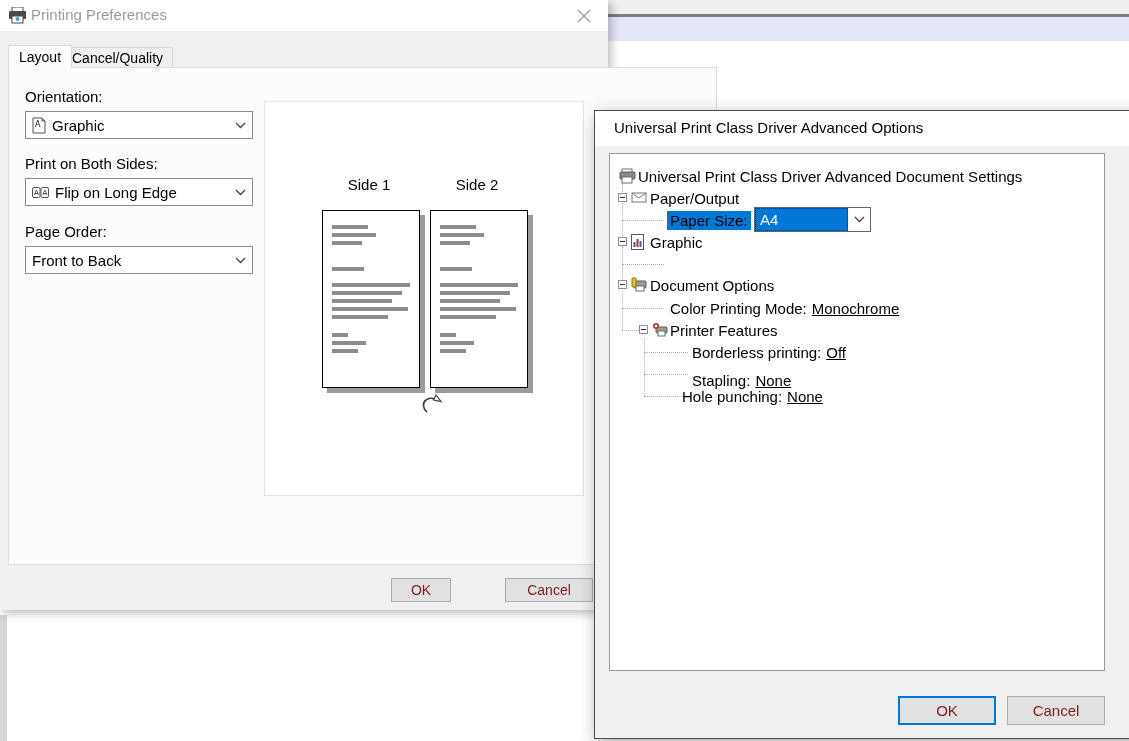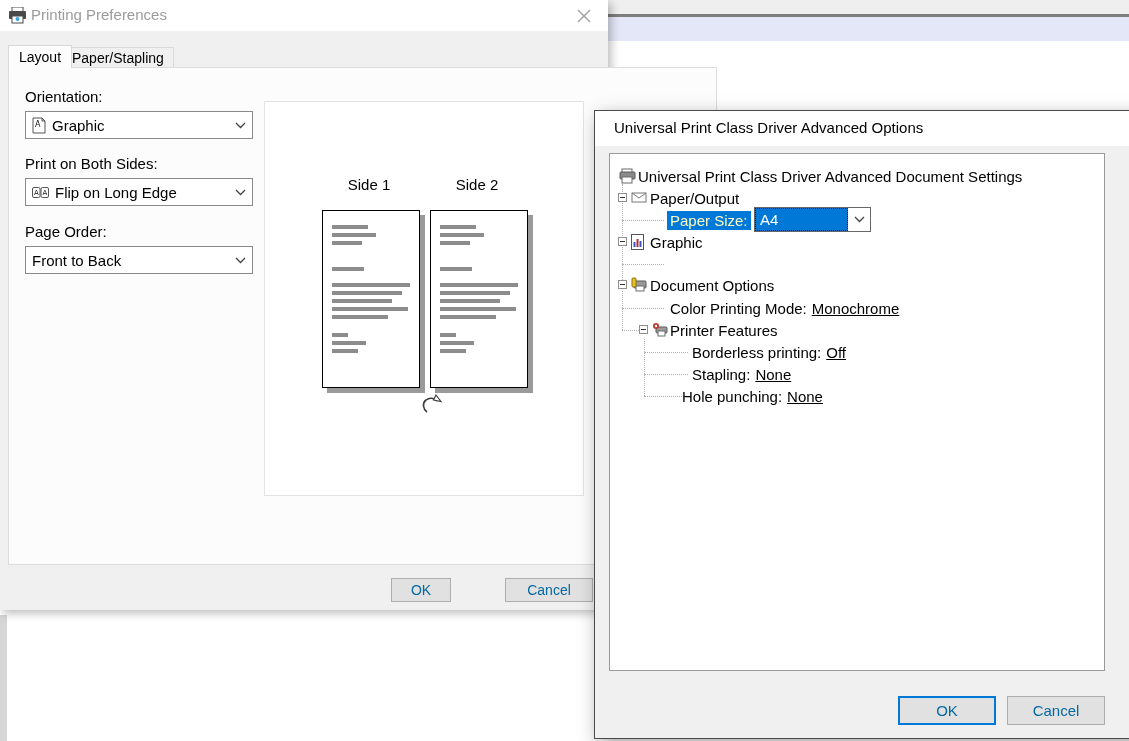--- a/index.html
+++ b/index.html
@@ -37,21 +37,21 @@
 
   .preview { position:absolute; left:255px; top:33px; width:320px; height:395px;
              background:#ffffff; border:1px solid #e3e3e3; }
   .side-label { position:absolute; top:74px; width:70px; text-align:center; font-size:15px; color:#000; }
   .page { position:absolute; top:108px; width:98px; height:178px; background:#fff;
           border:1px solid #000; box-shadow:5px 5px 0 #9a9a9a; padding:10px 9px 0 9px; }
   .pl { height:4px; background:#8c8c8c; margin-top:4px; }
   .rotate-ico { position:absolute; left:155px; top:291px; }
 
   .btn { position:absolute; background:#e1e1e1; border:1px solid #adadad; font-size:14px;
-         font-family:inherit; color:#0369a1; cursor:default; }
+         font-family:inherit; color:#7f1d1d; cursor:default; }
   #btn-advanced { left:480px; top:527px; width:98px; height:29px; font-size:15px; }
   #prefs-ok     { left:391px; top:578px; width:60px; height:24px; }
   #prefs-cancel { left:505px; top:578px; width:88px; height:24px; }
 
   
   #adv { position:absolute; left:594px; top:110px; width:580px; height:629px; background:#f0f0f0;
          border:1px solid #4a4a4a; box-shadow:4px 6px 18px rgba(0,0,0,.35); z-index:5; font-size:15px; }
   #adv .titlebar { position:absolute; left:0; top:0; right:0; height:35px; background:#ffffff; }
   #adv .title { position:absolute; left:19px; top:8px; font-size:15px; color:#000; }
   #adv .close { position:absolute; right:13px; top:7px; width:20px; height:20px; cursor:default; }
@@ -59,21 +59,21 @@
   .treepanel { position:absolute; left:14px; top:42px; width:496px; height:518px;
                background:#ffffff; border:1px solid #999; overflow:hidden; }
   .trow { position:absolute; left:0; right:0; height:22px; display:flex; align-items:center; font-size:15px; color:#000;text-align:center; }
   .trow .tlabel { white-space:nowrap; }
   .tico { position:absolute; top:3px; display:flex; }
   .ebox { position:absolute; width:9px; height:9px; background:#fff; border:1px solid #8f8f8f; }
   .ebox::after { content:""; position:absolute; left:1px; right:1px; top:3px; height:1px; background:#333; }
   .vdots { position:absolute; width:0; border-left:1px dotted #b0b0b0; }
   .hdots { position:absolute; height:0; border-top:1px dotted #b0b0b0; }
   .tval { text-decoration:underline; margin-left:5px; cursor:default; }
-  .hl { background:#0078d7; color:#fef9c3; padding:1px 3px; }
+  .hl { background:#0078d7; color:#000000; padding:1px 3px; }
 
   .ps-combo { position:absolute; left:144px; top:-2px; width:117px; height:25px; background:#fff;
               border:1px solid #666; display:flex; align-items:stretch; cursor:default; }
   .ps-combo .sel { flex:1; background:#0078d7; color:#fff; font-size:15px; padding:1px 5px;
                    outline:1px dotted #1a1a1a; outline-offset:-1px; display:flex; align-items:center; }
   .ps-combo .dd { width:22px; display:flex; align-items:center; justify-content:center; background:#fff; }
 
   #adv-ok     { left:303px; top:585px; width:98px; height:29px; border:2px solid #0078d7; font-size:15px; }
   #adv-cancel { left:412px; top:585px; width:98px; height:29px; font-size:15px; }
 </style>
@@ -100,21 +100,21 @@
       <span class="title">Printing Preferences</span>
       <span class="close">
         <svg width="16" height="16" viewBox="0 0 16 16">
           <line x1="2" y1="2" x2="14" y2="14" stroke="#a3a3a3" stroke-width="1.4"></line>
           <line x1="14" y1="2" x2="2" y2="14" stroke="#a3a3a3" stroke-width="1.4"></line>
         </svg>
       </span>
     </div>
 
     <div class="tab tab-inactive">
-      <span>Paper/Stapling</span>
+      <span>Cancel/Quality</span>
     </div>
     <div class="tab tab-active">
       <span>Layout</span>
     </div>
 
     <div class="tabpanel">
 
       <span class="fld-label" style="top:20px">Orientation:</span>
       <div class="combo" style="top:43px">
         <span class="cico">
@@ -309,21 +309,21 @@
           </svg>
         </span>
         <span class="tlabel" style="margin-left:60px">Printer Features</span>
       </div>
 
       <div class="trow" style="top:187px">
         <span class="tlabel" style="margin-left:82px">Borderless printing:</span>
         <span class="tval">Off</span>
       </div>
 
-      <div class="trow" style="top:209px">
+      <div class="trow" style="top:215px">
         <span class="tlabel" style="margin-left:82px">Stapling:</span>
         <span class="tval">None</span>
       </div>
 
       <div class="trow" style="top:231px">
         <span class="tlabel" style="margin-left:72px">Hole punching:</span>
         <span class="tval">None</span>
       </div>
     </div>
 

